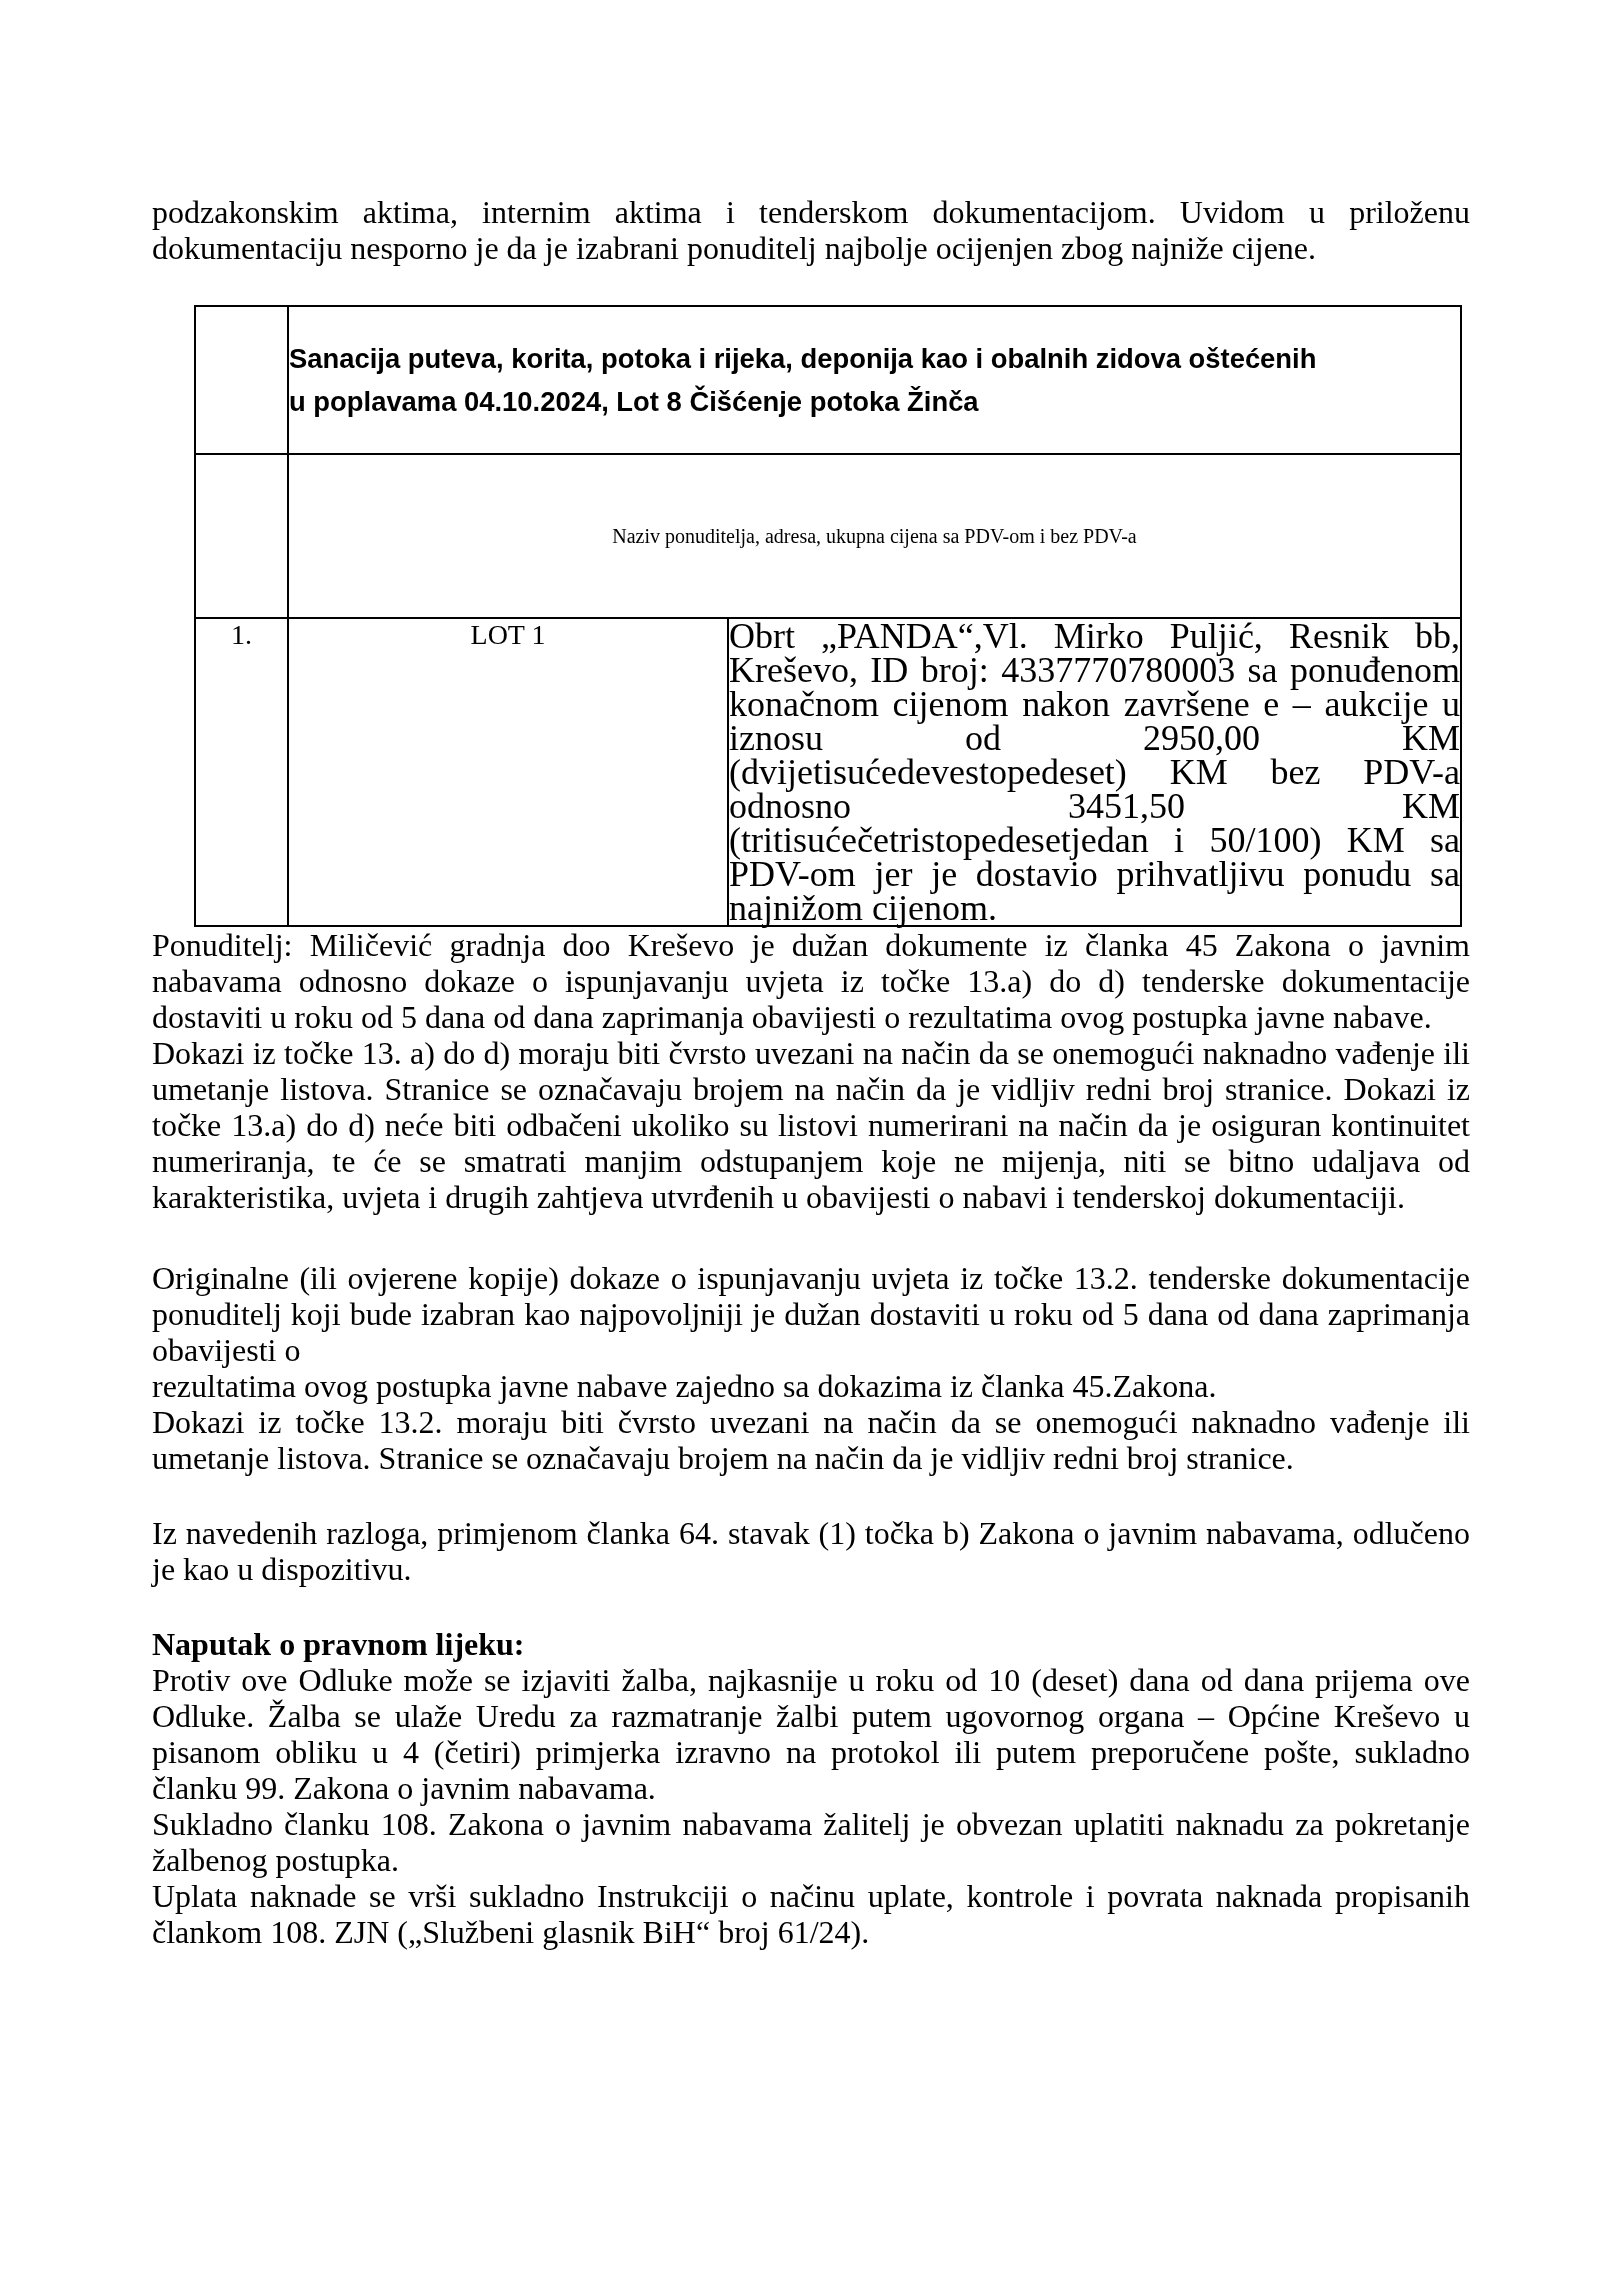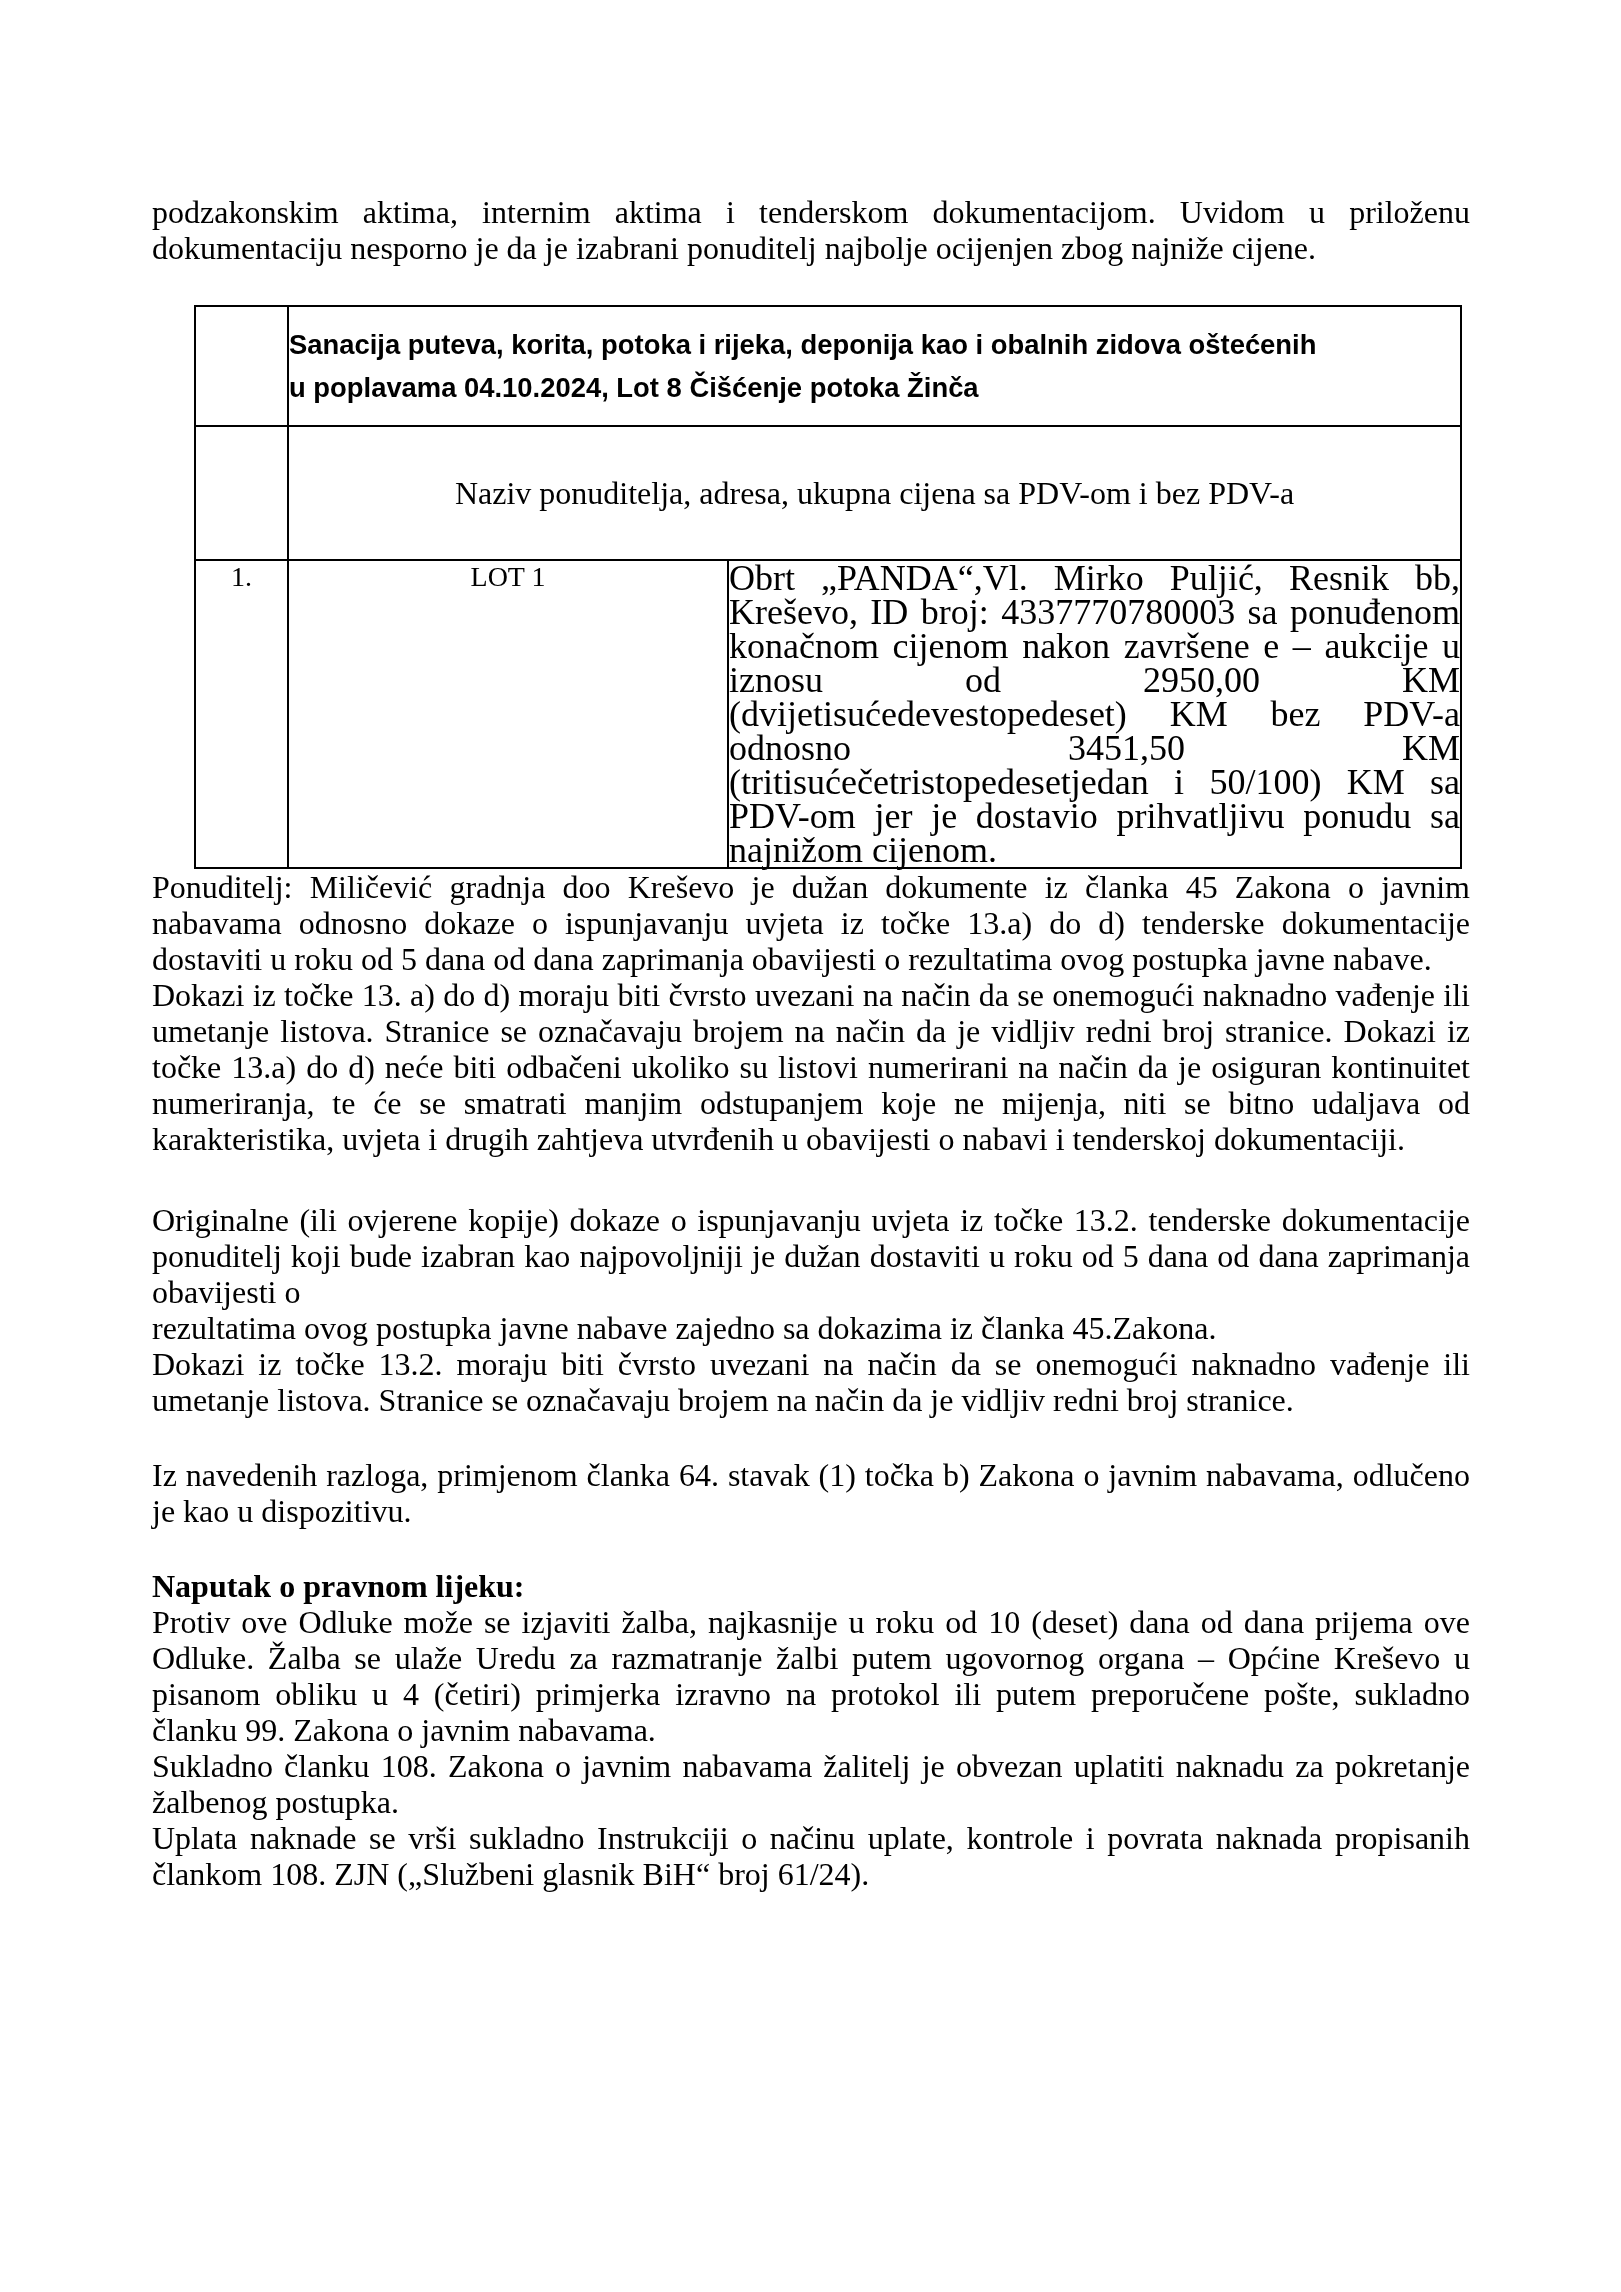--- a/index.html
+++ b/index.html
@@ -38,36 +38,36 @@
     table-layout: fixed;
     width: 1266px;
     margin: 39px 0 0 42px;
   }
   table.tender td {
     border: 2px solid #000000;
     box-sizing: border-box;
     padding: 0;
   }
   td.title-cell {
-    height: 120px;
+    height: 148px;
     vertical-align: middle;
     font-family: "Liberation Sans", "DejaVu Sans", sans-serif;
     font-weight: bold;
     font-size: 27.4px;
     line-height: 43px;
     padding-left: 54px;
     padding-right: 3.9px;
     overflow: hidden;
   }
   td.title-cell .tline { white-space: nowrap; }
   td.subtitle-cell {
-    height: 134px;
+    height: 164px;
     vertical-align: middle;
     text-align: center;
-    font-size: 32px;
+    font-size: 20px;
     line-height: 35px;
     padding: 0 9.8px;
   }
   td.num-cell, td.lot-cell {
     height: 276px;
     vertical-align: top;
     text-align: center;
     font-size: 28px;
     padding-top: 39px;
   }

